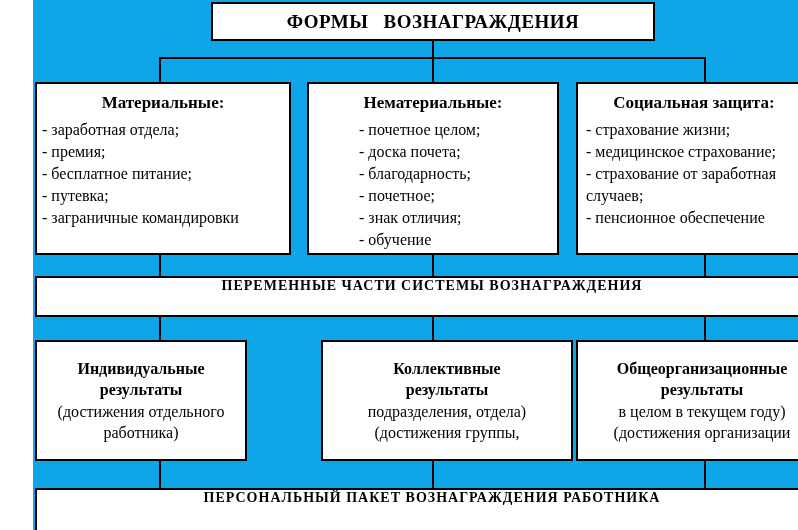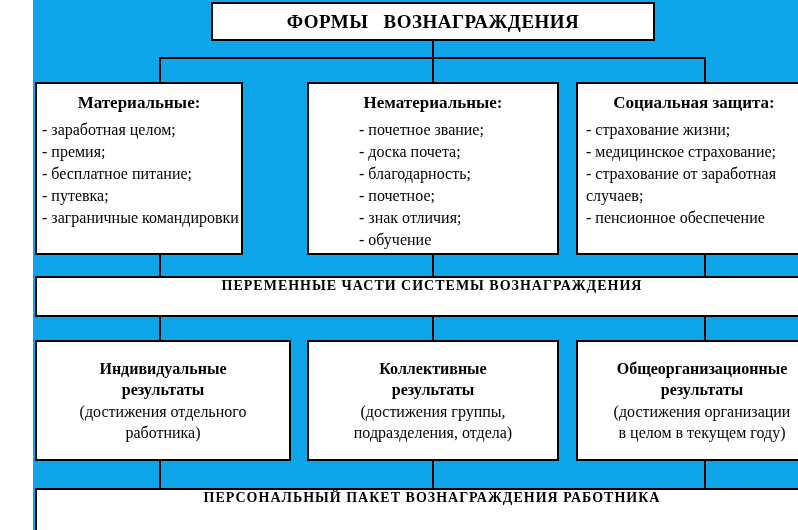--- a/index.html
+++ b/index.html
@@ -42,63 +42,63 @@
   .top-box {
     top: 82px; height: 173px;
     padding-top: 9px;
     font-size: 16px;
   }
   .top-box .heading {
     text-align: center; font-weight: bold; font-size: 17px;
     margin-bottom: 6px;
   }
   .top-box .item { line-height: 22px; }
-  .tb-left  { left: 2px;   width: 208px; }
+  .tb-left  { left: 2px;   width: 256px; }
   .tb-left .item  { padding-left: 5px; }
   .tb-mid   { left: 274px; width: 252px; }
   .tb-mid .item   { padding-left: 50px; }
   .tb-right { left: 543px; width: 236px; }
   .tb-right .item { padding-left: 8px; padding-right: 4px; }
   .result-box {
     top: 340px; height: 121px;
     display: flex; flex-direction: column; align-items: center; justify-content: center;
     text-align: center; font-size: 16px; line-height: 21.5px;
   }
   .result-box .rh { font-weight: bold; }
-  .rb-left  { left: 2px;   width: 256px; }
-  .rb-mid   { left: 274px; width: 252px; }
+  .rb-left  { left: 2px;   width: 212px; }
+  .rb-mid   { left: 288px; width: 252px; }
   .rb-right { left: 543px; width: 252px; font-family: Liberation Serif, serif; }
 </style>
 </head>
 <body>
 
 <div class="diagram">
 
   <div class="box title-box">
     <span>ФОРМЫ ВОЗНАГРАЖДЕНИЯ</span>
   </div>
 
   <div class="line" style="left:399px; top:41px; width:2px; height:17px;"></div>
   <div class="line" style="left:126px; top:57px; width:547px; height:2px;"></div>
   <div class="line" style="left:126px; top:57px; width:2px; height:25px;"></div>
   <div class="line" style="left:399px; top:57px; width:2px; height:25px;"></div>
   <div class="line" style="left:671px; top:57px; width:2px; height:25px;"></div>
 
   <div class="box top-box tb-left">
     <div class="heading">Материальные:</div>
-    <div class="item">- заработная целом;</div>
+    <div class="item">- заработная отдела;</div>
     <div class="item">- премия;</div>
     <div class="item">- бесплатное питание;</div>
     <div class="item">- путевка;</div>
     <div class="item">- заграничные командировки</div>
   </div>
 
   <div class="box top-box tb-mid">
     <div class="heading">Нематериальные:</div>
-    <div class="item">- почетное звание;</div>
+    <div class="item">- почетное целом;</div>
     <div class="item">- доска почета;</div>
     <div class="item">- благодарность;</div>
     <div class="item">- почетное;</div>
     <div class="item">- знак отличия;</div>
     <div class="item">- обучение</div>
   </div>
 
   <div class="box top-box tb-right">
     <div class="heading">Социальная защита:</div>
     <div class="item">- страхование жизни;</div>
@@ -122,29 +122,29 @@
   <div class="box result-box rb-left">
     <div class="rh">Индивидуальные</div>
     <div class="rh">результаты</div>
     <div>(достижения отдельного</div>
     <div>работника)</div>
   </div>
 
   <div class="box result-box rb-mid">
     <div class="rh">Коллективные</div>
     <div class="rh">результаты</div>
+    <div>подразделения, отдела)</div>
     <div>(достижения группы,</div>
-    <div>подразделения, отдела)</div>
   </div>
 
   <div class="box result-box rb-right">
     <div class="rh">Общеорганизационные</div>
     <div class="rh">результаты</div>
+    <div>в целом в текущем году)</div>
     <div>(достижения организации</div>
-    <div>в целом в текущем году)</div>
   </div>
 
   <div class="line" style="left:126px; top:461px; width:2px; height:27px;"></div>
   <div class="line" style="left:399px; top:461px; width:2px; height:27px;"></div>
   <div class="line" style="left:671px; top:461px; width:2px; height:27px;"></div>
 
   <div class="box band band2">
     <span>ПЕРСОНАЛЬНЫЙ ПАКЕТ ВОЗНАГРАЖДЕНИЯ РАБОТНИКА</span>
   </div>
 

